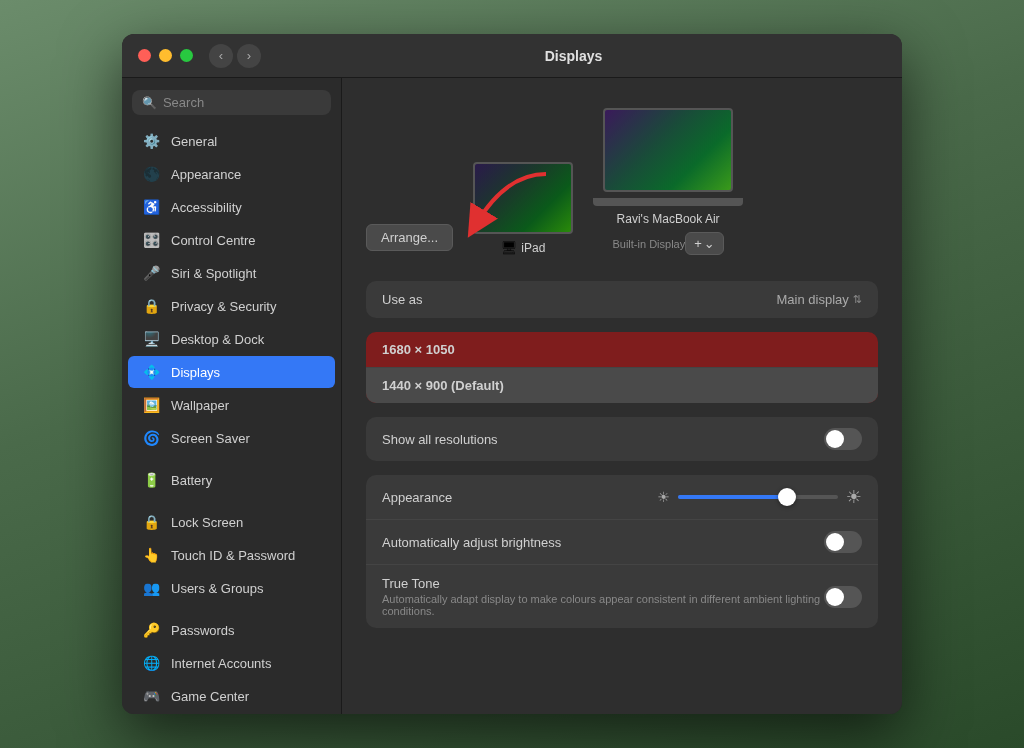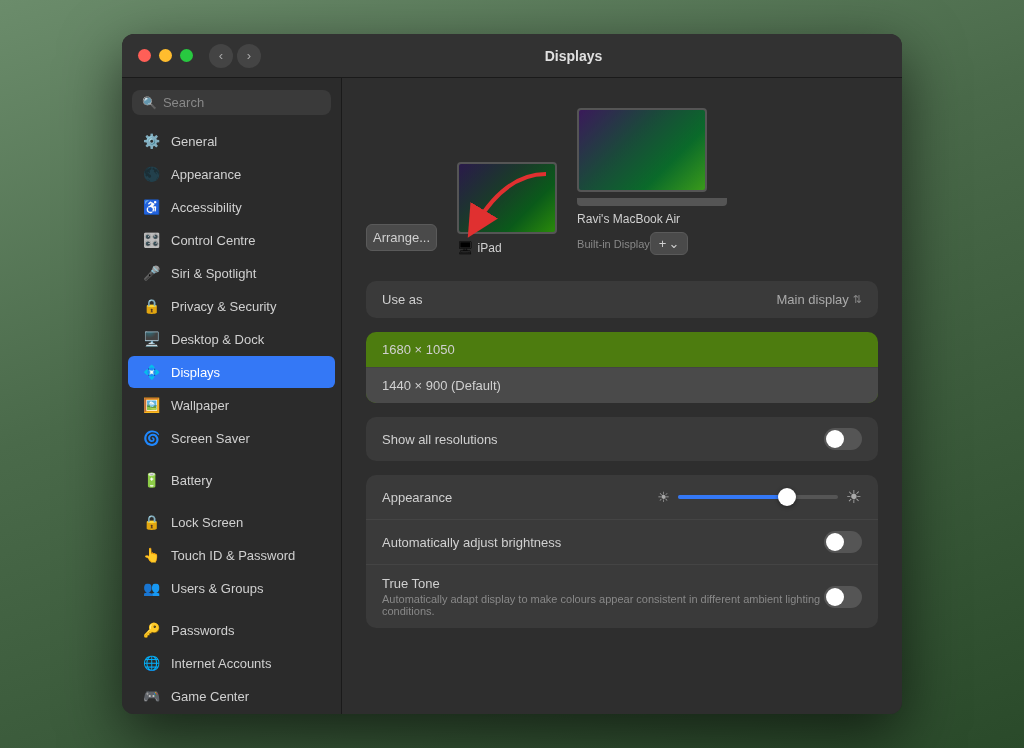--- a/index.html
+++ b/index.html
@@ -152,30 +152,31 @@
       display: flex;
       align-items: flex-end;
       gap: 20px;
       margin-bottom: 16px;
       padding: 10px 0;
     }
     .arrange-btn {
       background: #4a4a4a;
       border: 1px solid #5a5a5a;
       color: #d0d0d0;
-      padding: 5px 6px;
+      padding: 5px 14px;
       border-radius: 6px;
       font-size: 13px;
       cursor: pointer;
       align-self: flex-end;
       margin-bottom: 4px;
     }
     .display-thumb {
       display: flex;
       flex-direction: column;
+      align-items: center;
       gap: 6px;
     }
     .display-screen {
       border-radius: 4px;
       overflow: hidden;
       border: 2px solid #555;
     }
     .ipad-screen {
       width: 100px;
       height: 72px;
@@ -224,24 +225,25 @@
       display: flex;
       align-items: center;
       justify-content: space-between;
       padding: 11px 16px;
       border-bottom: 1px solid #444;
       color: #d0d0d0;
       font-size: 13px;
     }
     .settings-row:last-child { border-bottom: none; }
     .res-list {
-      background: #4d7c0f;
+      background: #7f1d1d;
       border-radius: 10px;
       margin-bottom: 14px;
       overflow: hidden;
+      font-weight: bold;
     }
     .res-item {
       padding: 10px 16px;
       color: #d0d0d0;
       font-size: 13px;
       border-bottom: 1px solid #444;
       cursor: pointer;
     }
     .res-item:last-child { border-bottom: none; }
     .res-item.selected {

